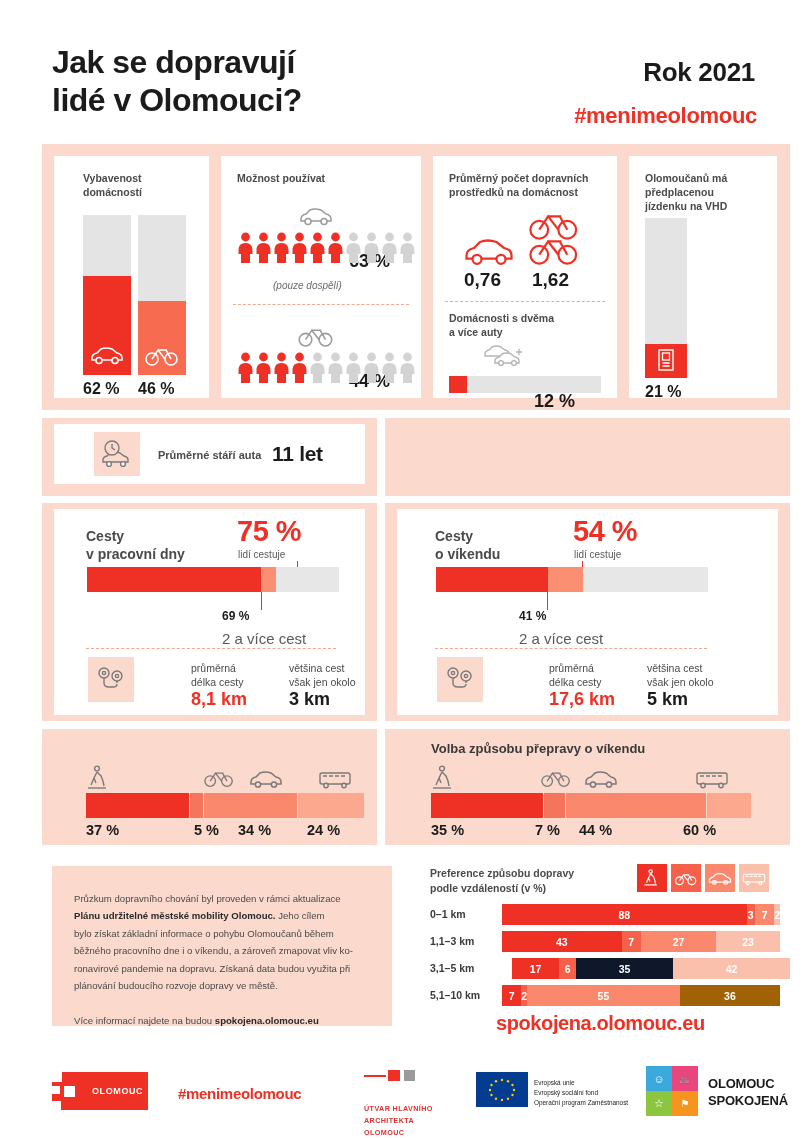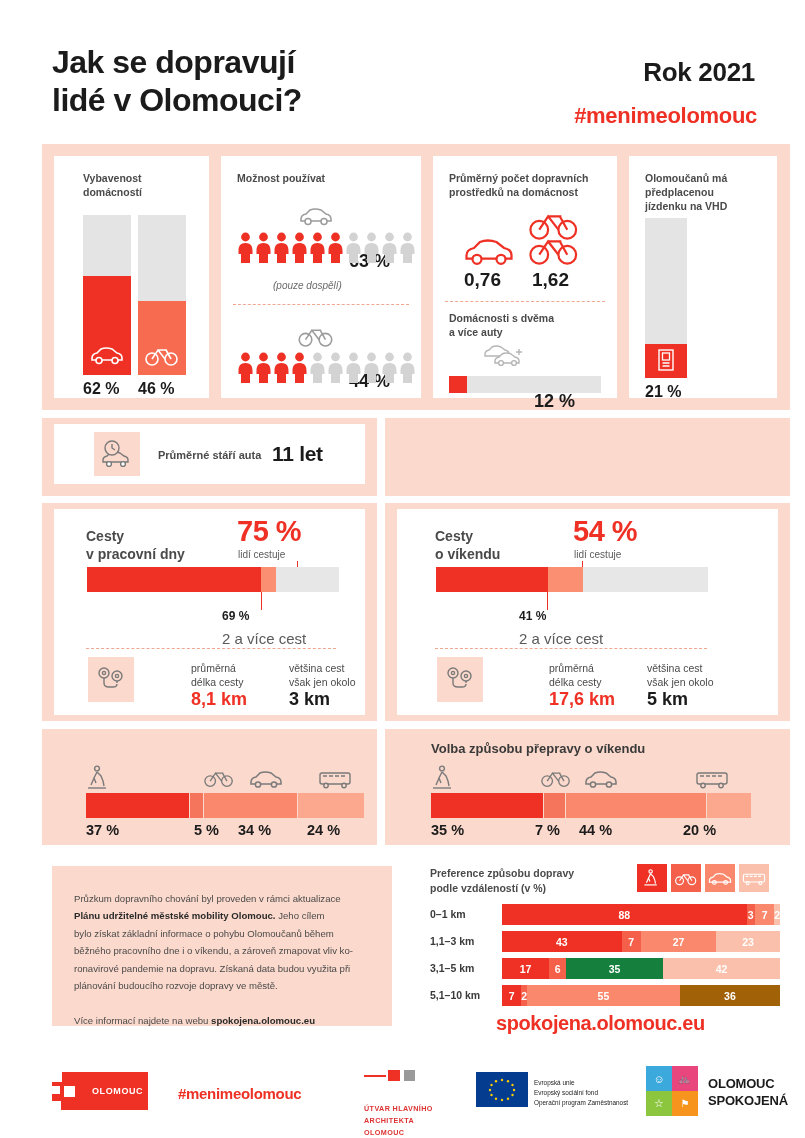--- a/index.html
+++ b/index.html
@@ -482,32 +482,32 @@
     </div>
     <div class="ms-bar" id="ms-bar-1" style="left:46px;top:64px;width:320px;">
         <div class="ms-seg" style="width:35%;background:#ee3124;"></div>
         <div class="ms-seg" style="width:7.000000000000001%;background:#f4745c;border-left:1.5px solid #fbd9cc;"></div>
         <div class="ms-seg" style="width:44%;background:#f9886c;border-left:1.5px solid #fbd9cc;"></div>
         <div class="ms-seg" style="width:14.000000000000002%;background:#fba88e;border-left:1.5px solid #fbd9cc;"></div>
       </div>
     <div class="ms-pct" style="left:46px;top:93px;">35 %</div>
     <div class="ms-pct" style="left:150px;top:93px;">7 %</div>
     <div class="ms-pct" style="left:194px;top:93px;">44 %</div>
-    <div class="ms-pct" style="left:298px;top:93px;">20 %</div>
+    <div class="ms-pct" style="left:298px;top:93px;">60 %</div>
   </div>
 
   <div class="band" style="left:52px;top:866px;width:340px;height:160px;">
     <div class="para" style="left:22px;top:24px;width:300px;">
       <span>Průzkum dopravního chování byl proveden v rámci aktualizace</span><br>
       <b>Plánu udržitelné městské mobility Olomouc.</b><span> Jeho cílem</span><br>
       <span>bylo získat základní informace o pohybu Olomoučanů během</span><br>
       <span>běžného pracovního dne i o víkendu, a zároveň zmapovat vliv ko-</span><br>
       <span>ronavirové pandemie na dopravu. Získaná data budou využita při</span><br>
       <span>plánování budoucího rozvoje dopravy ve městě.</span><br><br>
-      <span>Více informací najdete na webu </span><b>spokojena.olomouc.eu</b>
+      <span>Více informací najdete na budou </span><b>spokojena.olomouc.eu</b>
     </div>
   </div>
 
   <div style="position:absolute;left:430px;top:866px;width:350px;height:172px;text-decoration:underline;">
     <div class="pref-title" style="left:0;top:0;">Preference způsobu dopravy
 podle vzdáleností (v %)</div>
     <div style="position:absolute;left:207px;top:-2px;width:143px;height:28px;display:flex;gap:4px;">
       <div class="legend-box" style="position:relative;background:#ee3124;">
         <svg width="18" height="20" viewBox="0 0 26 26">
           <g stroke="#fff" stroke-width="1.7" fill="none">
@@ -555,24 +555,24 @@
           <div class="dist-seg" style="width:2%;background:#fbc0ab;">2</div>
         </div>
         <div class="dist-label" style="left:0;top:31px;">1,1–3 km</div>
         <div class="dist-bar" style="left:72px;top:27px;width:278px;">
           <div class="dist-seg" style="width:43%;background:#ee3124;">43</div>
           <div class="dist-seg" style="width:7%;background:#f4604a;">7</div>
           <div class="dist-seg" style="width:27%;background:#f9886c;">27</div>
           <div class="dist-seg" style="width:23%;background:#fbc0ab;">23</div>
         </div>
         <div class="dist-label" style="left:0;top:58px;">3,1–5 km</div>
-        <div class="dist-bar" style="left:72px;top:54px;width:278px;">
+        <div class="dist-bar" style="left:82px;top:54px;width:278px;">
           <div class="dist-seg" style="width:17%;background:#ee3124;">17</div>
           <div class="dist-seg" style="width:6%;background:#f4604a;">6</div>
-          <div class="dist-seg" style="width:35%;background:#15803d;">35</div>
+          <div class="dist-seg" style="width:35%;background:#0f172a;">35</div>
           <div class="dist-seg" style="width:42%;background:#fbc0ab;">42</div>
         </div>
         <div class="dist-label" style="left:0;top:85px;">5,1–10 km</div>
         <div class="dist-bar" style="left:72px;top:81px;width:278px;">
           <div class="dist-seg" style="width:7%;background:#ee3124;">7</div>
           <div class="dist-seg" style="width:2%;background:#f4604a;">2</div>
           <div class="dist-seg" style="width:55%;background:#f9886c;">55</div>
           <div class="dist-seg" style="width:36%;background:#a16207;">36</div>
         </div>
       </div>

